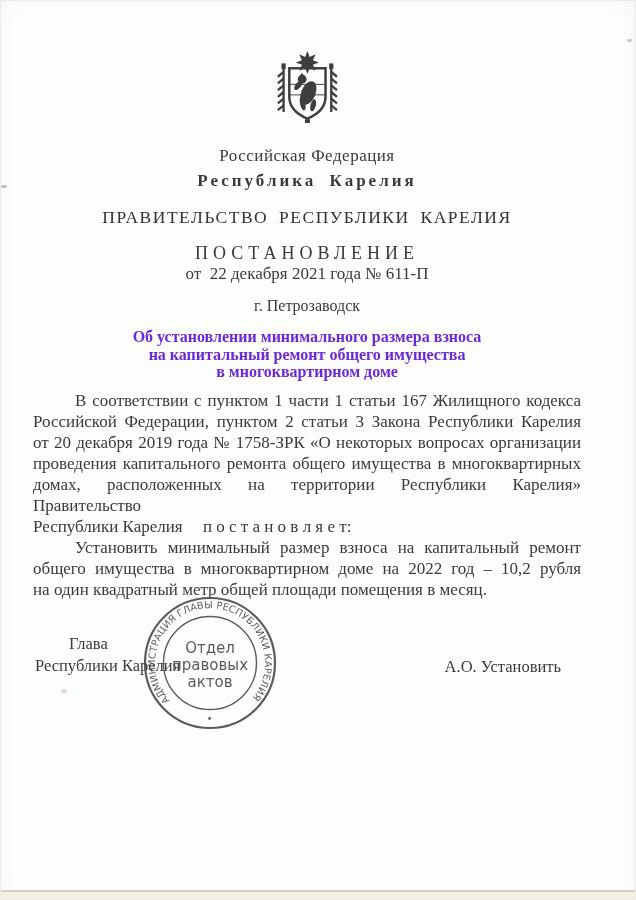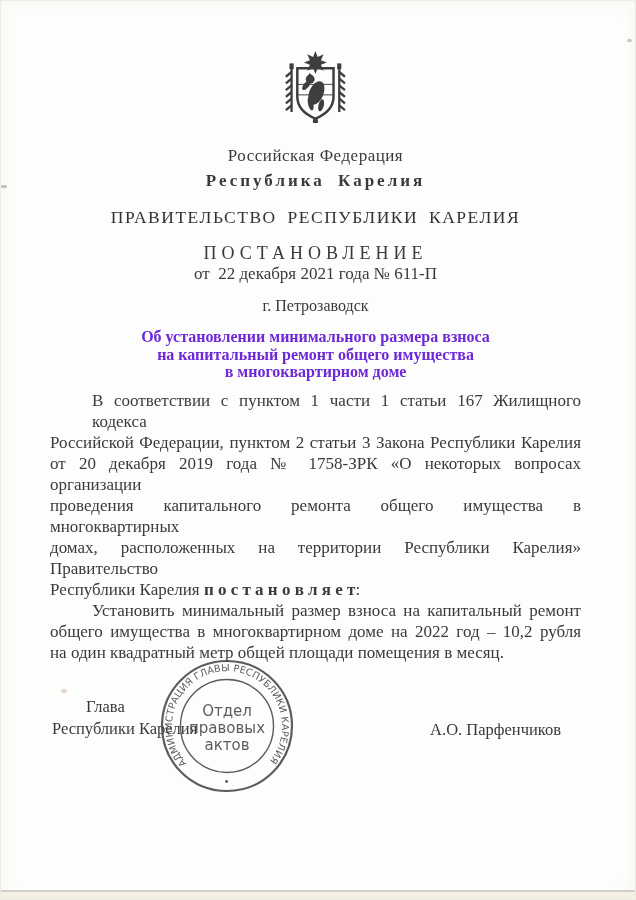--- a/index.html
+++ b/index.html
@@ -4,35 +4,35 @@
 <style>
   html,body{margin:0;padding:0;background:#ffffff;}
   .page{
     position:relative;width:636px;height:900px;overflow:hidden;
     background:#fdfdfb;
     box-shadow:inset 0 0 18px rgba(60,60,50,.04);
     border:1px solid #ecebe7;box-sizing:border-box;
     font-family:"Liberation Serif","DejaVu Serif",serif;
     color:#3a3a3a;
   }
-  .content{padding:0 54px 0 49px;}
+  .content{padding:0 54px 0 32px;}
   .centered{text-align:center;}
   .emblem-wrap{margin:50px auto 0;width:74px;height:82px;display:flex;justify-content:center;}
   .country{margin-top:13px;font-size:17px;letter-spacing:.5px;}
   .region{margin-top:5px;font-size:17px;font-weight:bold;letter-spacing:3px;word-spacing:6px;}
   .authority{margin-top:16px;font-size:17.5px;font-weight:normal;letter-spacing:1.5px;word-spacing:5px;color:#333;}
   .doctype{margin-top:15px;font-size:18px;letter-spacing:5px;}
   .dateline{margin-top:0;font-size:17px;white-space:pre-wrap;}
   .city{margin-top:13px;font-size:16px;}
   .doc-title{margin-top:13px;font-size:16px;font-weight:bold;line-height:17.5px;color:#6d28d9;}
   .body-text{margin-top:9px;font-size:17px;}
   .line{line-height:21px;text-align:justify;}
   .jall{text-align-last:justify;}
   .first{padding-left:42px;}
-  .b{font-weight:bold;}
+  .b{font-weight:normal;margin-left:16px;}
   .sig{position:relative;height:180px;}
   .sig-left{position:absolute;left:2px;top:33px;font-size:16.5px;line-height:22px;}
   .sig-left .l1{padding-left:34px;}
   .sig-name{position:absolute;right:20px;top:57px;font-size:16.5px;}
   .stamp{position:absolute;left:107px;top:-7px;width:140px;height:140px;opacity:.92;}
   .stamp svg{width:140px;height:140px;}
   .stamp .ring-txt{font-family:"DejaVu Sans","Liberation Sans",sans-serif;font-size:9.6px;letter-spacing:.6px;}
   .stamp .ctr-txt{font-family:"DejaVu Sans","Liberation Sans",sans-serif;font-size:15px;}
   .scan-bottom-strip{position:absolute;left:0;right:0;bottom:0;height:7px;background:#f4f0e2;}
   .scan-bottom-line{position:absolute;left:0;right:0;bottom:7px;height:2px;background:#a09e94;opacity:.45;}
@@ -102,21 +102,21 @@
       <div class="line jall first">Установить минимальный размер взноса на капитальный ремонт</div>
       <div class="line jall">общего имущества в многоквартирном доме на 2022 год – 10,2 рубля</div>
       <div class="line">на один квадратный метр общей площади помещения в месяц.</div>
     </div>
 
     <div class="sig">
       <div class="sig-left">
         <div class="l1">Глава</div>
         <div>Республики Карелия</div>
       </div>
-      <div class="sig-name">А.О. Парфенчиков</div>
+      <div class="sig-name">А.О. Установить</div>
 
       <div class="stamp">
         <svg viewBox="0 0 140 140" xmlns="http://www.w3.org/2000/svg">
           <circle cx="70" cy="70" r="65" fill="none" stroke="#4f4f4f" stroke-width="2.2"></circle>
           <circle cx="70" cy="70" r="46.5" fill="none" stroke="#4f4f4f" stroke-width="1.4"></circle>
           <defs>
             <path id="ringPath" d="M 31.1 108.9 A 55 55 0 1 1 108.9 108.9"></path>
           </defs>
           <text class="ring-txt" fill="#4f4f4f">
             <textPath href="#ringPath" startOffset="2" textLength="252">АДМИНИСТРАЦИЯ  ГЛАВЫ  РЕСПУБЛИКИ  КАРЕЛИЯ</textPath>

